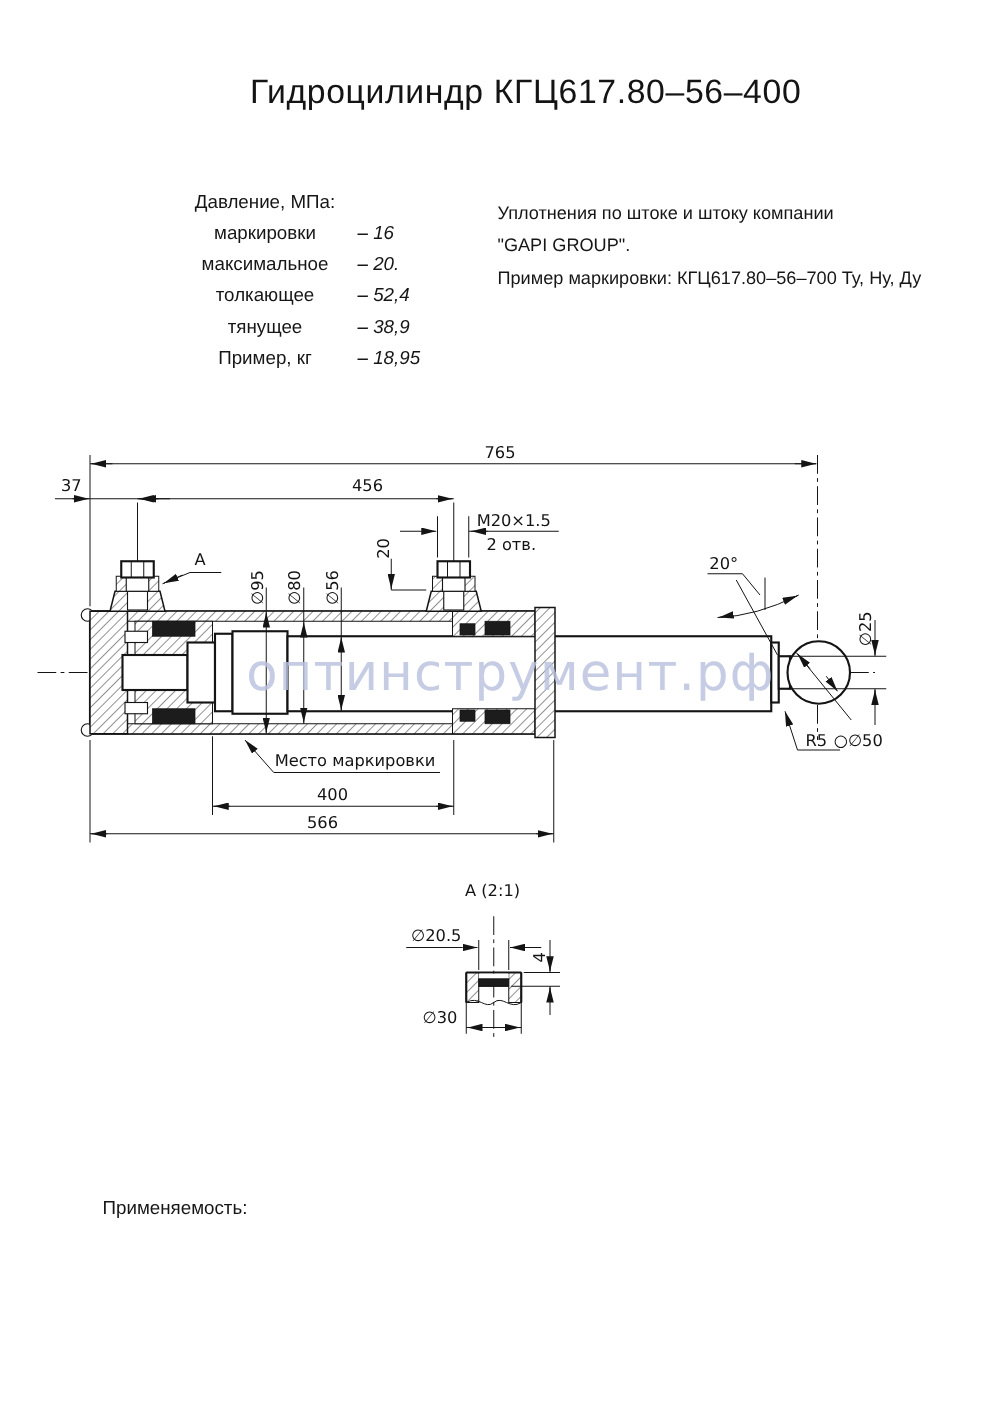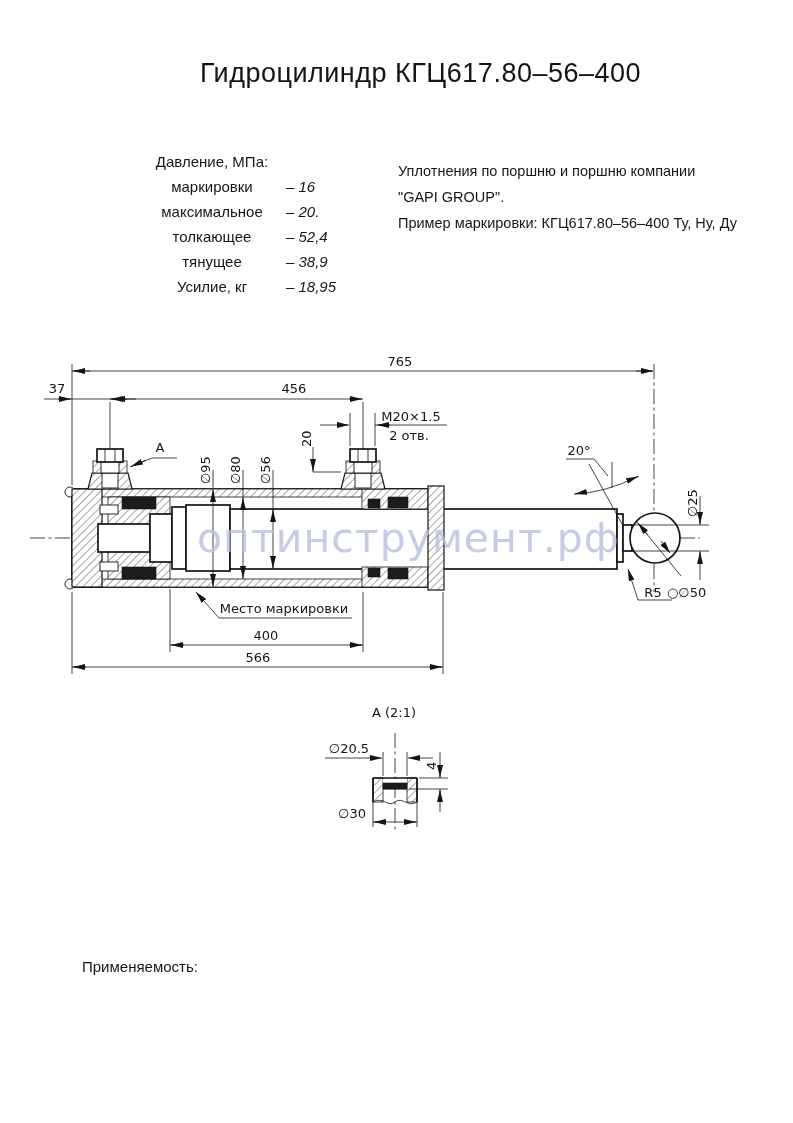--- a/index.html
+++ b/index.html
@@ -31,27 +31,27 @@
 <div class="page">
 
   <div class="title">Гидроцилиндр КГЦ617.80–56–400</div>
 
   <div class="specs">
     <div class="spec-row"><span>Давление, МПа:</span><span class="spec-value"></span></div>
     <div class="spec-row"><span>маркировки</span><span class="spec-value">– 16</span></div>
     <div class="spec-row"><span>максимальное</span><span class="spec-value">– 20.</span></div>
     <div class="spec-row"><span>толкающее</span><span class="spec-value">– 52,4</span></div>
     <div class="spec-row"><span>тянущее</span><span class="spec-value">– 38,9</span></div>
-    <div class="spec-row"><span>Усилие, кг</span><span class="spec-value">– 18,95</span></div>
+    <div class="spec-row"><span>Пример, кг</span><span class="spec-value">– 18,95</span></div>
   </div>
 
   <div class="notes">
-    <div>Уплотнения по поршню и поршню компании</div>
+    <div>Уплотнения по штоке и штоку компании</div>
     <div>"GAPI GROUP".</div>
-    <div>Пример маркировки: КГЦ617.80–56–400 Ту, Ну, Ду</div>
+    <div>Пример маркировки: КГЦ617.80–56–700 Ту, Ну, Ду</div>
   </div>
 
   <svg width="793" height="1123" viewBox="0 0 793 1123">
     <defs>
       <pattern id="h" width="5.5" height="5.5" patternUnits="userSpaceOnUse" patternTransform="rotate(45)">
         <rect x="0" y="0" width="5.5" height="5.5" fill="#ffffff"></rect>
         <line x1="0" y1="0" x2="0" y2="5.5" stroke="#3c3c3c" stroke-width="0.9"></line>
       </pattern>
       <marker id="arw" viewBox="0 0 12 6" refX="12" refY="3" markerWidth="12" markerHeight="6" orient="auto" markerUnits="userSpaceOnUse">
         <path d="M0,0 L12,3 L0,6 Z" fill="#141414"></path>

